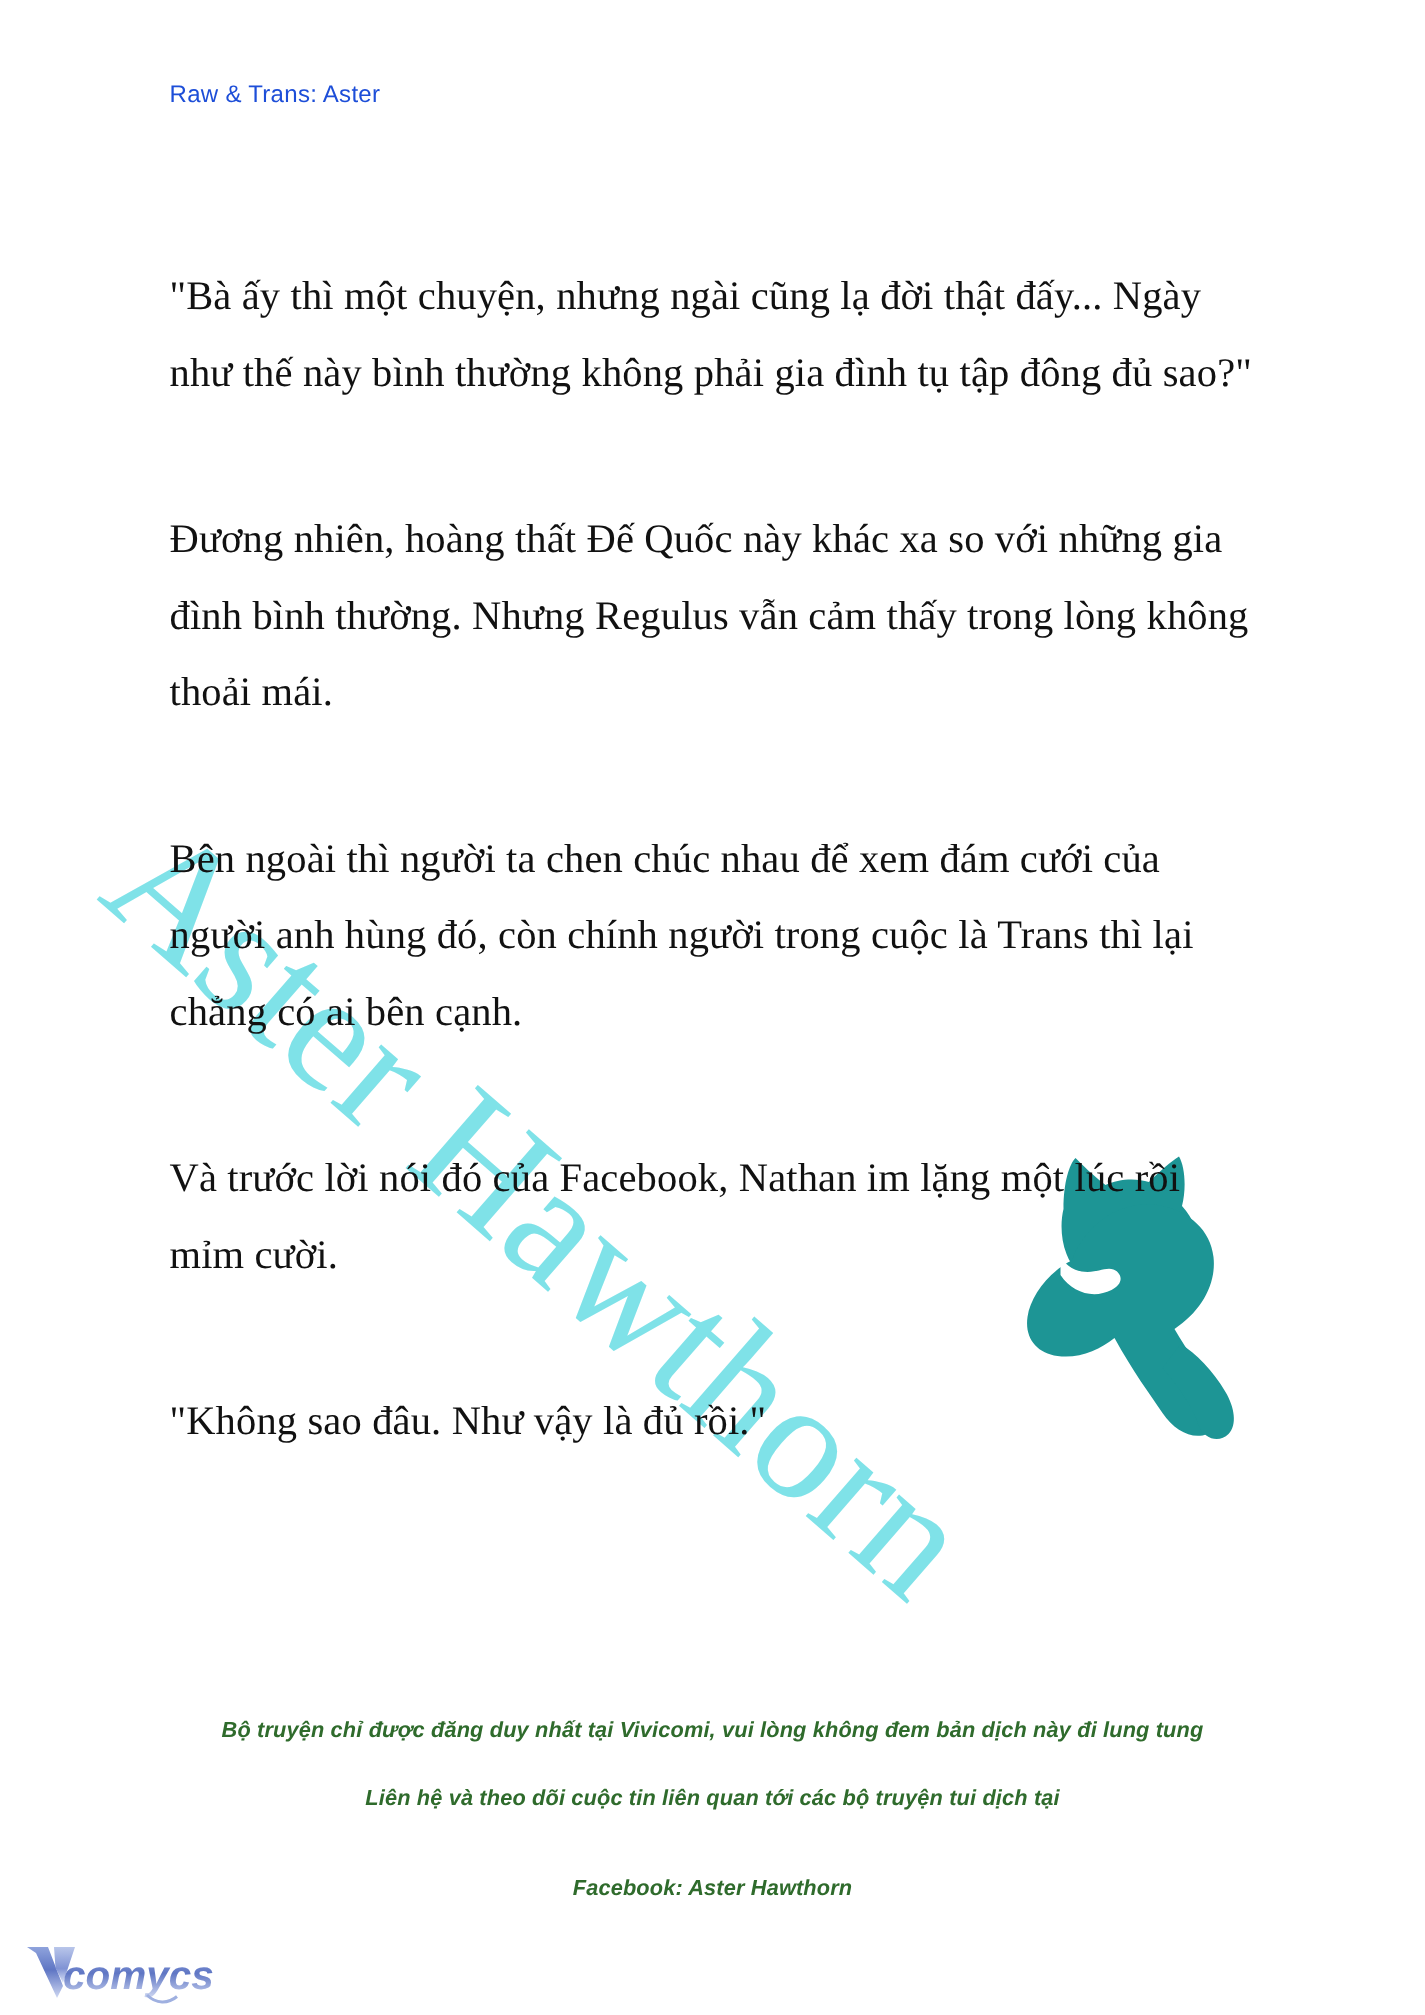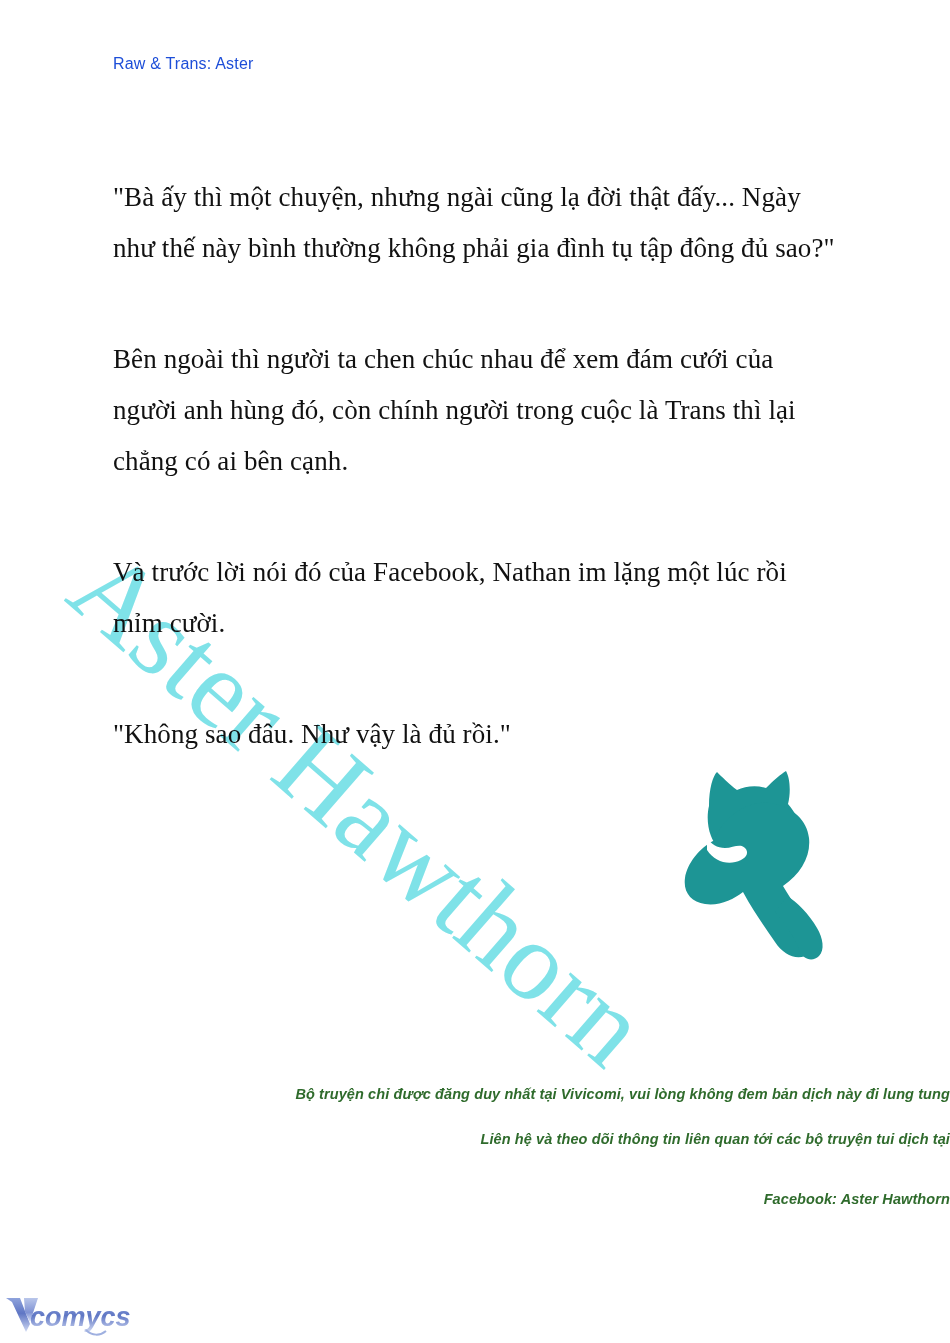--- a/index.html
+++ b/index.html
@@ -88,39 +88,39 @@
     text-align: left;
     letter-spacing: 0.1px;
   }
   .para:last-child { margin-bottom: 0; }
 
   
   #footer-notes {
     position: absolute;
     left: 0;
     right: 0;
-    top: 1086px;
-    text-align: right;
+    top: 1146px;
+    text-align: center;
     z-index: 3;
   }
   .footer-note {
     font-family: "Liberation Sans", sans-serif;
     font-style: italic;
     font-weight: bold;
     font-size: 14.5px;
     color: #2f6b2c;
     margin: 0 0 29px 0;
     letter-spacing: 0.1px;
   }
   .footer-note:last-child { margin-bottom: 0; margin-top: 44px; }
 
   
   #site-logo {
     position: absolute;
-    left: 0;
+    left: 12px;
     top: 1288px;
     width: 150px;
     height: 52px;
     z-index: 3;
   }
   #site-logo svg { display: block; }
 </style>
 </head>
 <body>
 
@@ -160,28 +160,29 @@
                  C146 152 134 140 124 134 Z"></path>
       </g>
 
       <path d="M44 88 C52 100 66 104 78 98 C84 95 86 90 82 86
                C77 81 70 86 62 86 C54 86 48 82 44 76 Z" fill="#ffffff"></path>
     </svg>
   </div>
 
   <div id="body-text">
     <p class="para">"Bà ấy thì một chuyện, nhưng ngài cũng lạ đời thật đấy... Ngày như thế này bình thường không phải gia đình tụ tập đông đủ sao?"</p>
+    <p class="para">Đương nhiên, hoàng thất Đế Quốc này khác xa so với những gia đình bình thường. Nhưng Regulus vẫn cảm thấy trong lòng không thoải mái.</p>
     <p class="para">Bên ngoài thì người ta chen chúc nhau để xem đám cưới của người anh hùng đó, còn chính người trong cuộc là Trans thì lại chẳng có ai bên cạnh.</p>
     <p class="para">Và trước lời nói đó của Facebook, Nathan im lặng một lúc rồi mỉm cười.</p>
     <p class="para">"Không sao đâu. Như vậy là đủ rồi."</p>
   </div>
 
   <div id="footer-notes">
     <p class="footer-note">Bộ truyện chỉ được đăng duy nhất tại Vivicomi, vui lòng không đem bản dịch này đi lung tung</p>
-    <p class="footer-note">Liên hệ và theo dõi thông tin liên quan tới các bộ truyện tui dịch tại</p>
+    <p class="footer-note">Liên hệ và theo dõi cuộc tin liên quan tới các bộ truyện tui dịch tại</p>
     <p class="footer-note">Facebook: Aster Hawthorn</p>
   </div>
 
   <div id="site-logo">
     <svg viewBox="0 0 150 52" width="150" height="52" aria-hidden="true">
       <defs>
         <linearGradient id="lg" x1="0" y1="0" x2="0" y2="1">
           <stop offset="0%" stop-color="#8fa3dc"></stop>
           <stop offset="45%" stop-color="#5f76c4"></stop>
           <stop offset="100%" stop-color="#cfd8f2"></stop>

